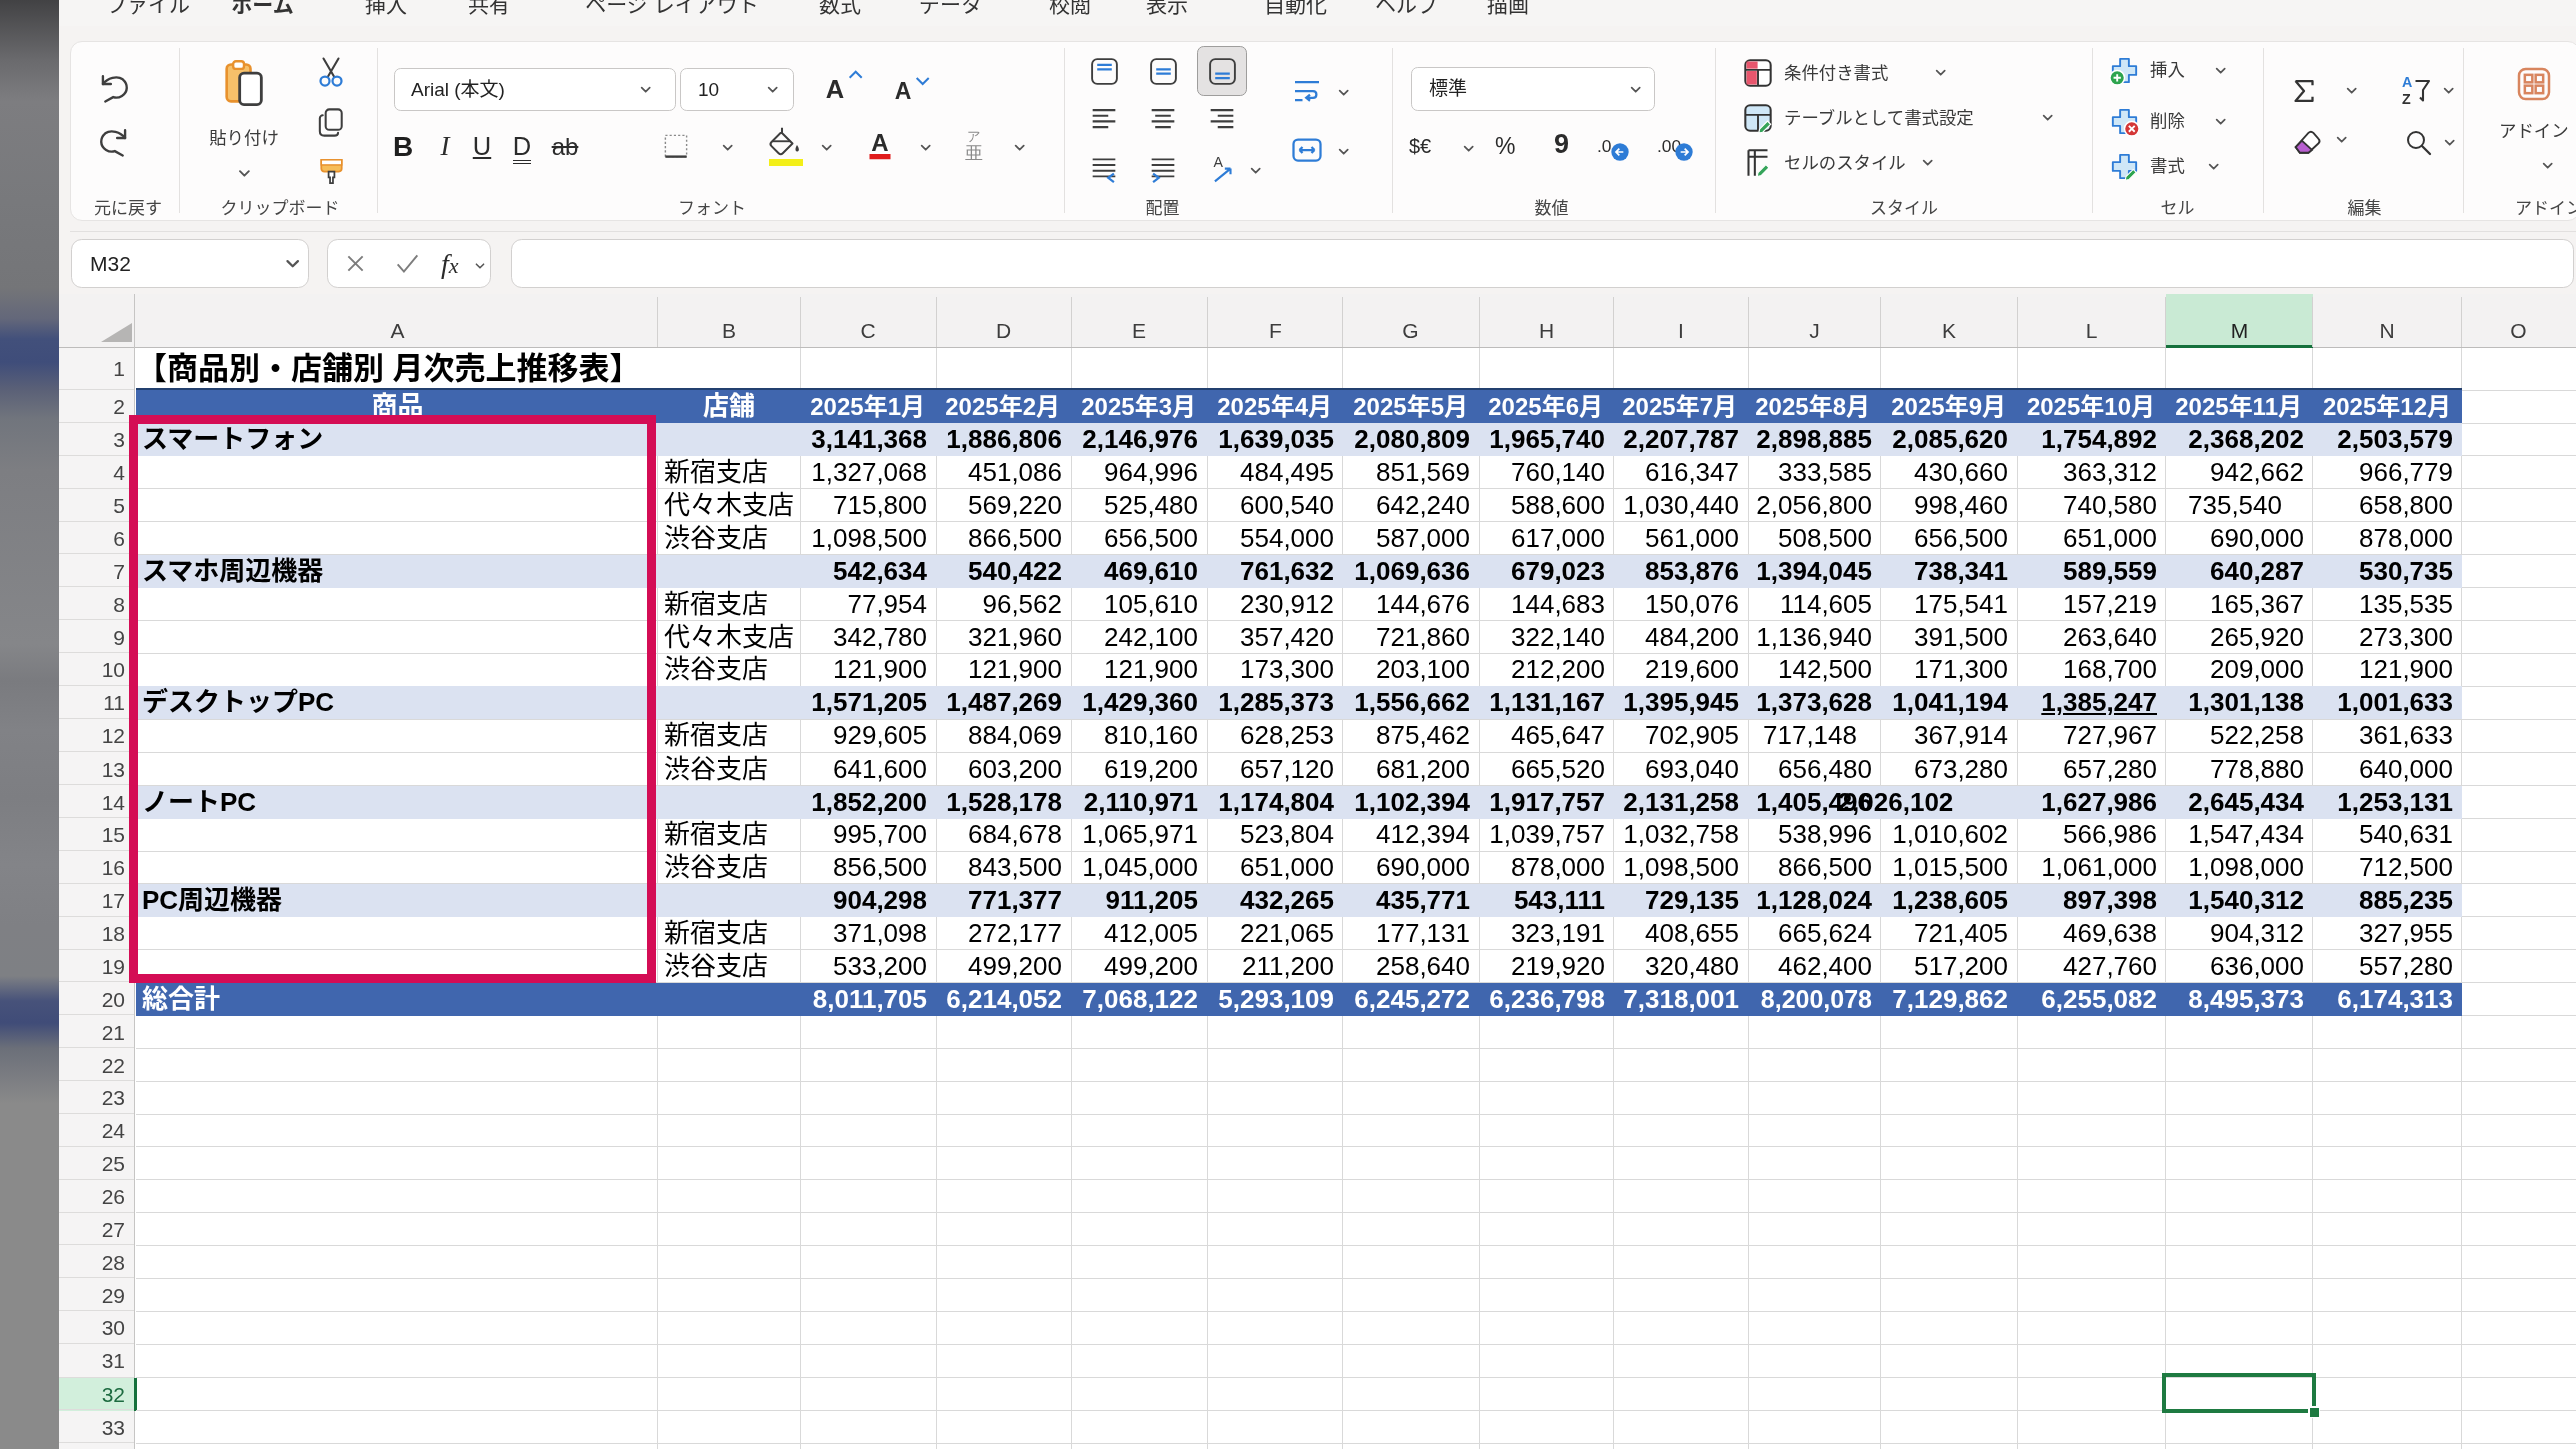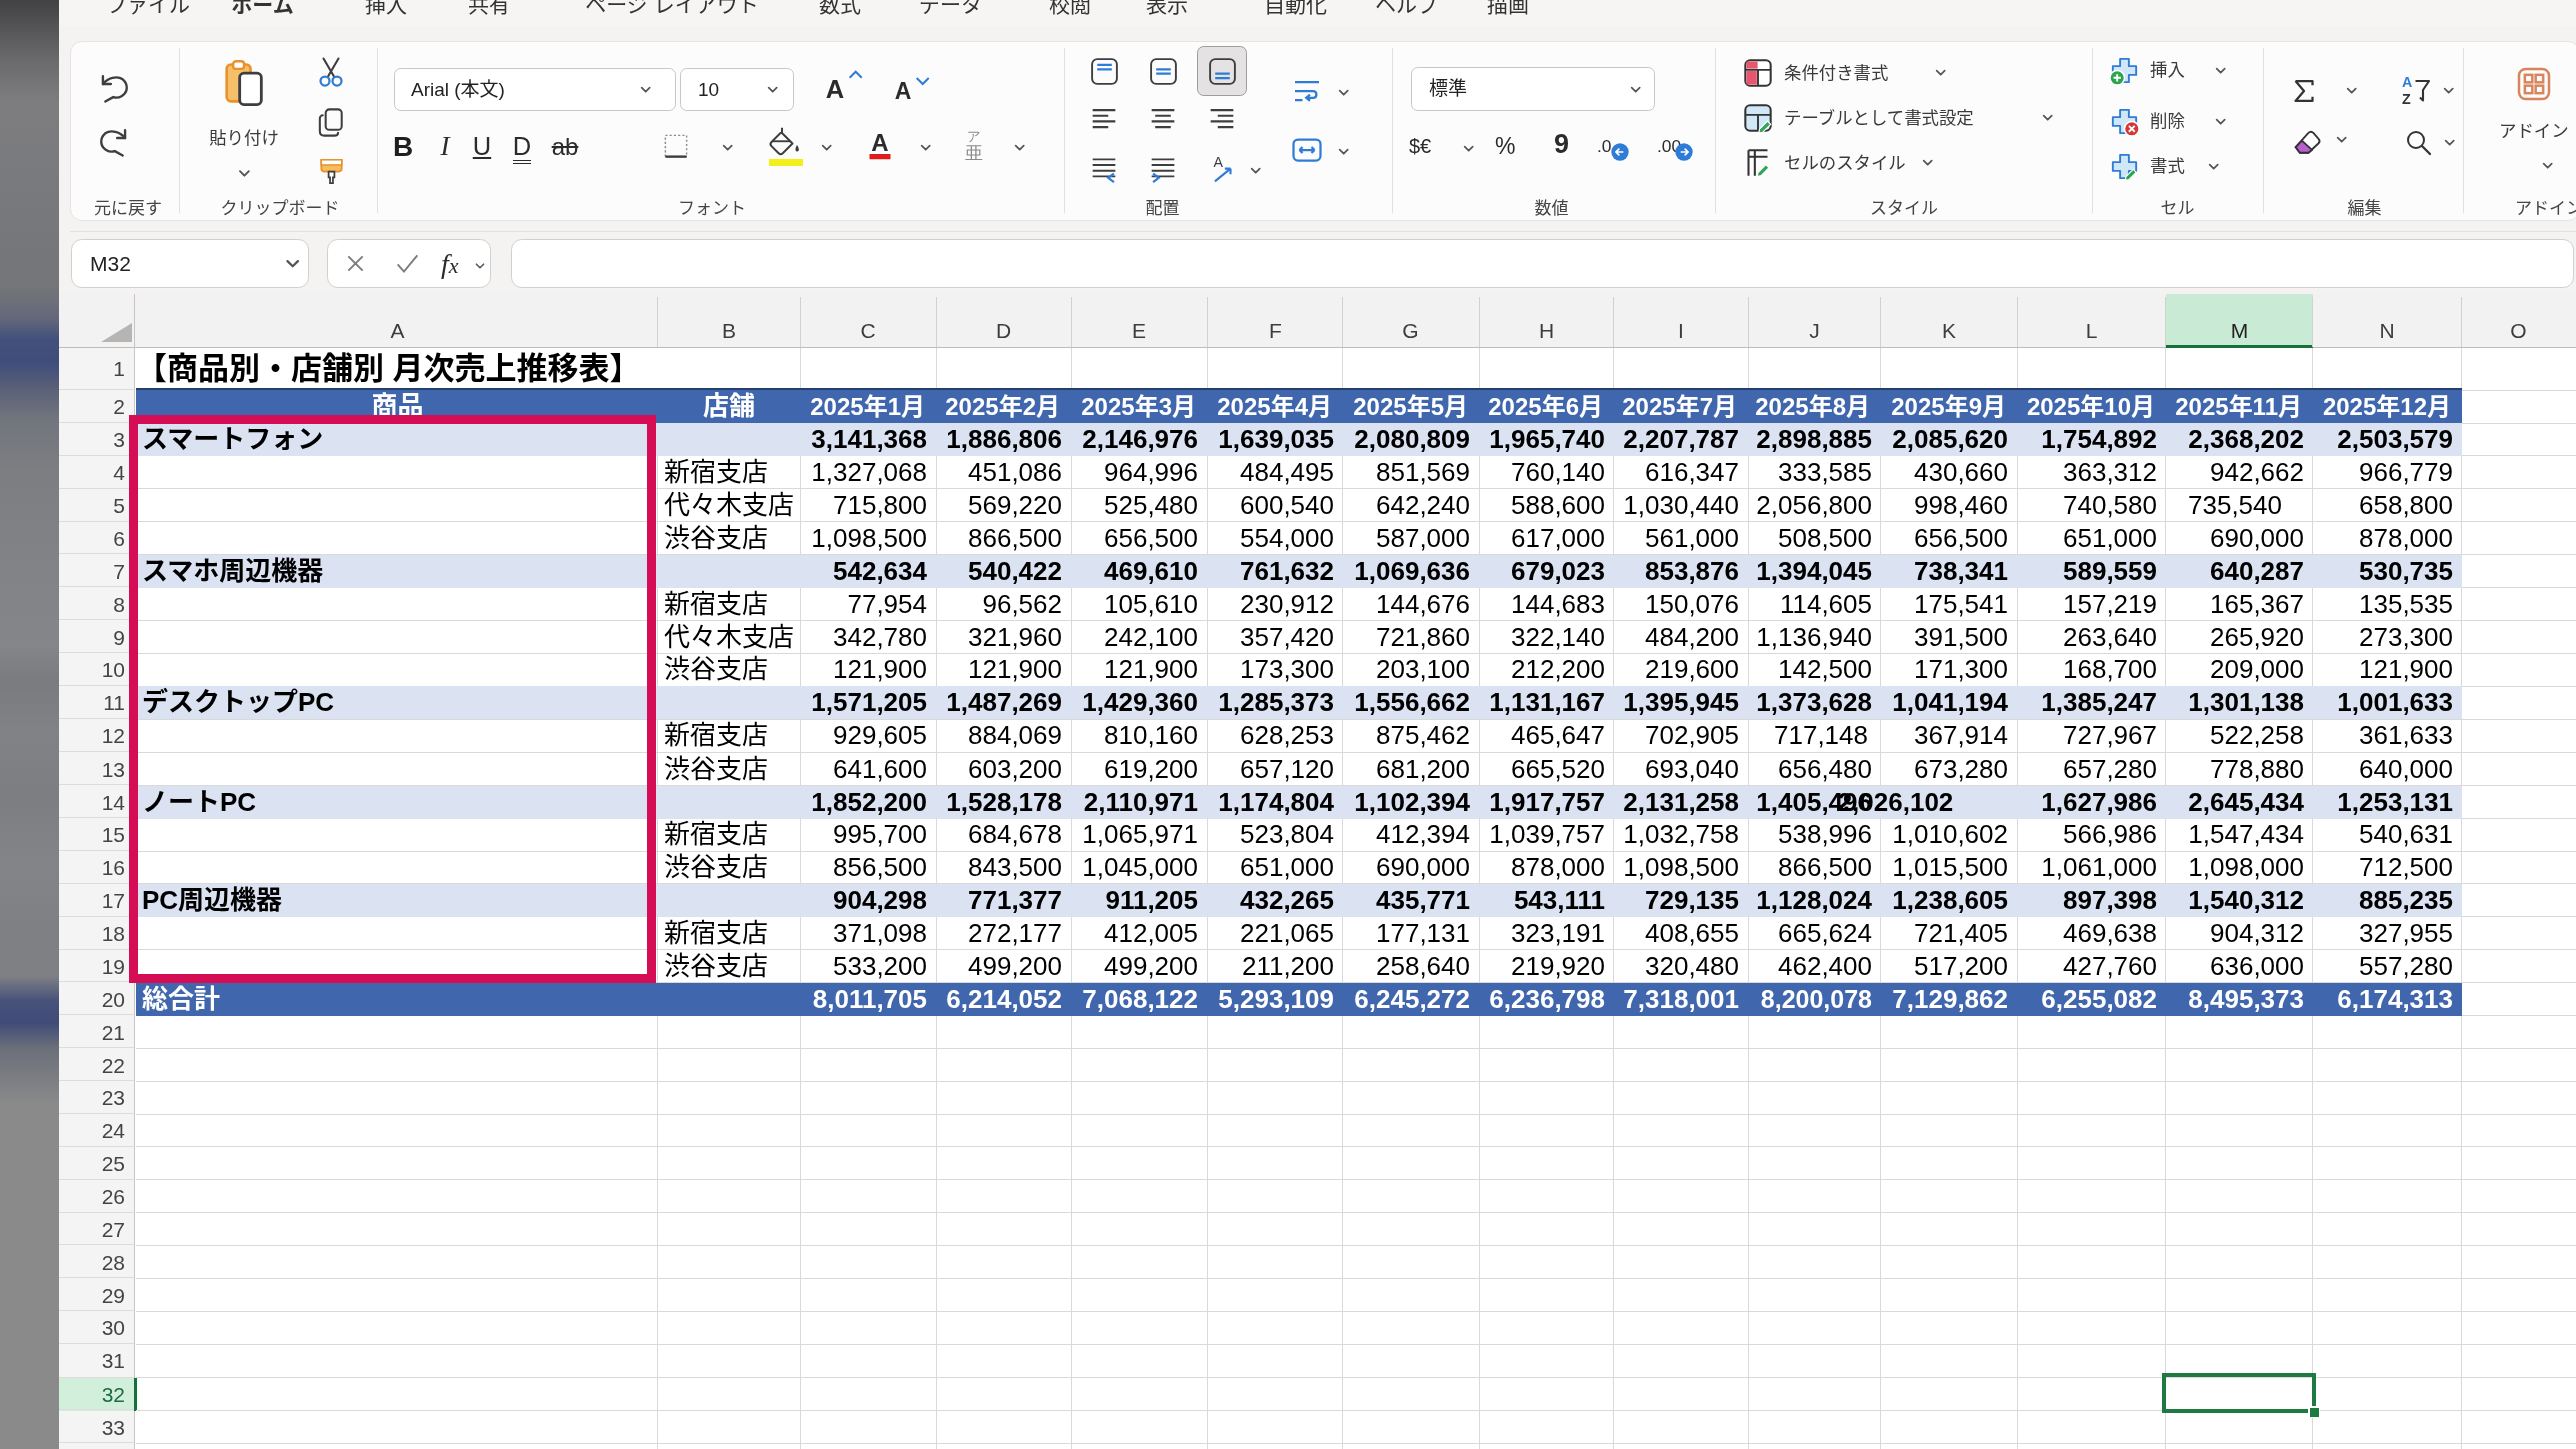--- a/index.html
+++ b/index.html
@@ -286,32 +286,32 @@
 <div class="ab b" style="left:136px;top:686px;width:523px;height:33px;line-height:33px;font-size:26px;color:#000;padding-left:6px;width:517px;">デスクトップPC</div>
 <div class="ab b" style="left:800px;top:686px;width:136px;height:33px;line-height:33px;font-size:26px;color:#000;padding-right:8.7px;width:127px;text-align:right;">1,571,205</div>
 <div class="ab b" style="left:936px;top:686px;width:135px;height:33px;line-height:33px;font-size:26px;color:#000;padding-right:8.7px;width:126px;text-align:right;">1,487,269</div>
 <div class="ab b" style="left:1071px;top:686px;width:136px;height:33px;line-height:33px;font-size:26px;color:#000;padding-right:8.7px;width:127px;text-align:right;">1,429,360</div>
 <div class="ab b" style="left:1208px;top:686px;width:135px;height:33px;line-height:33px;font-size:26px;color:#000;padding-right:8.7px;width:126px;text-align:right;">1,285,373</div>
 <div class="ab b" style="left:1342px;top:686px;width:137px;height:33px;line-height:33px;font-size:26px;color:#000;padding-right:8.7px;width:128px;text-align:right;">1,556,662</div>
 <div class="ab b" style="left:1479px;top:686px;width:135px;height:33px;line-height:33px;font-size:26px;color:#000;padding-right:8.7px;width:126px;text-align:right;">1,131,167</div>
 <div class="ab b" style="left:1614px;top:686px;width:134px;height:33px;line-height:33px;font-size:26px;color:#000;padding-right:8.7px;width:125px;text-align:right;">1,395,945</div>
 <div class="ab b" style="left:1748px;top:686px;width:133px;height:33px;line-height:33px;font-size:26px;color:#000;padding-right:8.7px;width:124px;text-align:right;">1,373,628</div>
 <div class="ab b" style="left:1881px;top:686px;width:136px;height:33px;line-height:33px;font-size:26px;color:#000;padding-right:8.7px;width:127px;text-align:right;">1,041,194</div>
-<div class="ab b" style="left:2017px;top:686px;width:149px;height:33px;line-height:33px;font-size:26px;color:#000;padding-right:8.7px;width:140px;text-align:right;">1,385,247</div>
+<div class="ab b" style="left:2017px;top:686px;width:149px;height:33px;line-height:33px;font-size:26px;color:#000;padding-right:8.7px;width:140px;text-align:right;text-decoration:underline;">1,385,247</div>
 <div class="ab b" style="left:2166px;top:686px;width:147px;height:25px;line-height:33px;font-size:26px;color:#000;padding-right:8.7px;width:138px;text-align:right;">1,301,138</div>
 <div class="ab b" style="left:2313px;top:686px;width:148px;height:33px;line-height:33px;font-size:26px;color:#000;padding-right:8.7px;width:140px;text-align:right;">1,001,633</div>
 <div class="ab" style="left:658px;top:719px;width:142px;height:33px;line-height:33px;font-size:26px;color:#000;padding-left:6px;width:136px;">新宿支店</div>
 <div class="ab" style="left:800px;top:719px;width:136px;height:33px;line-height:33px;font-size:26px;color:#000;padding-right:8.7px;width:127px;text-align:right;">929,605</div>
 <div class="ab" style="left:936px;top:719px;width:135px;height:33px;line-height:33px;font-size:26px;color:#000;padding-right:8.7px;width:126px;text-align:right;">884,069</div>
 <div class="ab" style="left:1071px;top:719px;width:136px;height:33px;line-height:33px;font-size:26px;color:#000;padding-right:8.7px;width:127px;text-align:right;">810,160</div>
 <div class="ab" style="left:1208px;top:719px;width:135px;height:33px;line-height:33px;font-size:26px;color:#000;padding-right:8.7px;width:126px;text-align:right;">628,253</div>
 <div class="ab" style="left:1342px;top:719px;width:137px;height:33px;line-height:33px;font-size:26px;color:#000;padding-right:8.7px;width:128px;text-align:right;">875,462</div>
 <div class="ab" style="left:1479px;top:719px;width:135px;height:33px;line-height:33px;font-size:26px;color:#000;padding-right:8.7px;width:126px;text-align:right;">465,647</div>
 <div class="ab" style="left:1614px;top:719px;width:134px;height:33px;line-height:33px;font-size:26px;color:#000;padding-right:8.7px;width:125px;text-align:right;">702,905</div>
-<div class="ab" style="left:1748px;top:719px;width:133px;height:33px;line-height:33px;font-size:26px;color:#000;padding-right:8.7px;width:124px;text-align:left;margin-left:26px;">717,148</div>
+<div class="ab" style="left:1748px;top:719px;width:133px;height:33px;line-height:33px;font-size:26px;color:#000;padding-right:8.7px;width:124px;text-align:center;">717,148</div>
 <div class="ab" style="left:1881px;top:719px;width:136px;height:33px;line-height:33px;font-size:26px;color:#000;padding-right:8.7px;width:127px;text-align:right;">367,914</div>
 <div class="ab" style="left:2017px;top:719px;width:149px;height:33px;line-height:33px;font-size:26px;color:#000;padding-right:8.7px;width:140px;text-align:right;">727,967</div>
 <div class="ab" style="left:2166px;top:719px;width:147px;height:33px;line-height:33px;font-size:26px;color:#000;padding-right:8.7px;width:138px;text-align:right;">522,258</div>
 <div class="ab" style="left:2313px;top:719px;width:148px;height:33px;line-height:33px;font-size:26px;color:#000;padding-right:8.7px;width:140px;text-align:right;">361,633</div>
 <div class="ab" style="left:658px;top:753px;width:142px;height:33px;line-height:33px;font-size:26px;color:#000;padding-left:6px;width:136px;">渋谷支店</div>
 <div class="ab" style="left:800px;top:753px;width:136px;height:33px;line-height:33px;font-size:26px;color:#000;padding-right:8.7px;width:127px;text-align:right;">641,600</div>
 <div class="ab" style="left:936px;top:753px;width:135px;height:33px;line-height:33px;font-size:26px;color:#000;padding-right:8.7px;width:126px;text-align:right;">603,200</div>
 <div class="ab" style="left:1071px;top:753px;width:136px;height:33px;line-height:33px;font-size:26px;color:#000;padding-right:8.7px;width:127px;text-align:right;">619,200</div>
 <div class="ab" style="left:1208px;top:753px;width:135px;height:33px;line-height:33px;font-size:26px;color:#000;padding-right:8.7px;width:126px;text-align:right;">657,120</div>
 <div class="ab" style="left:1342px;top:753px;width:137px;height:33px;line-height:33px;font-size:26px;color:#000;padding-right:8.7px;width:128px;text-align:right;">681,200</div>

